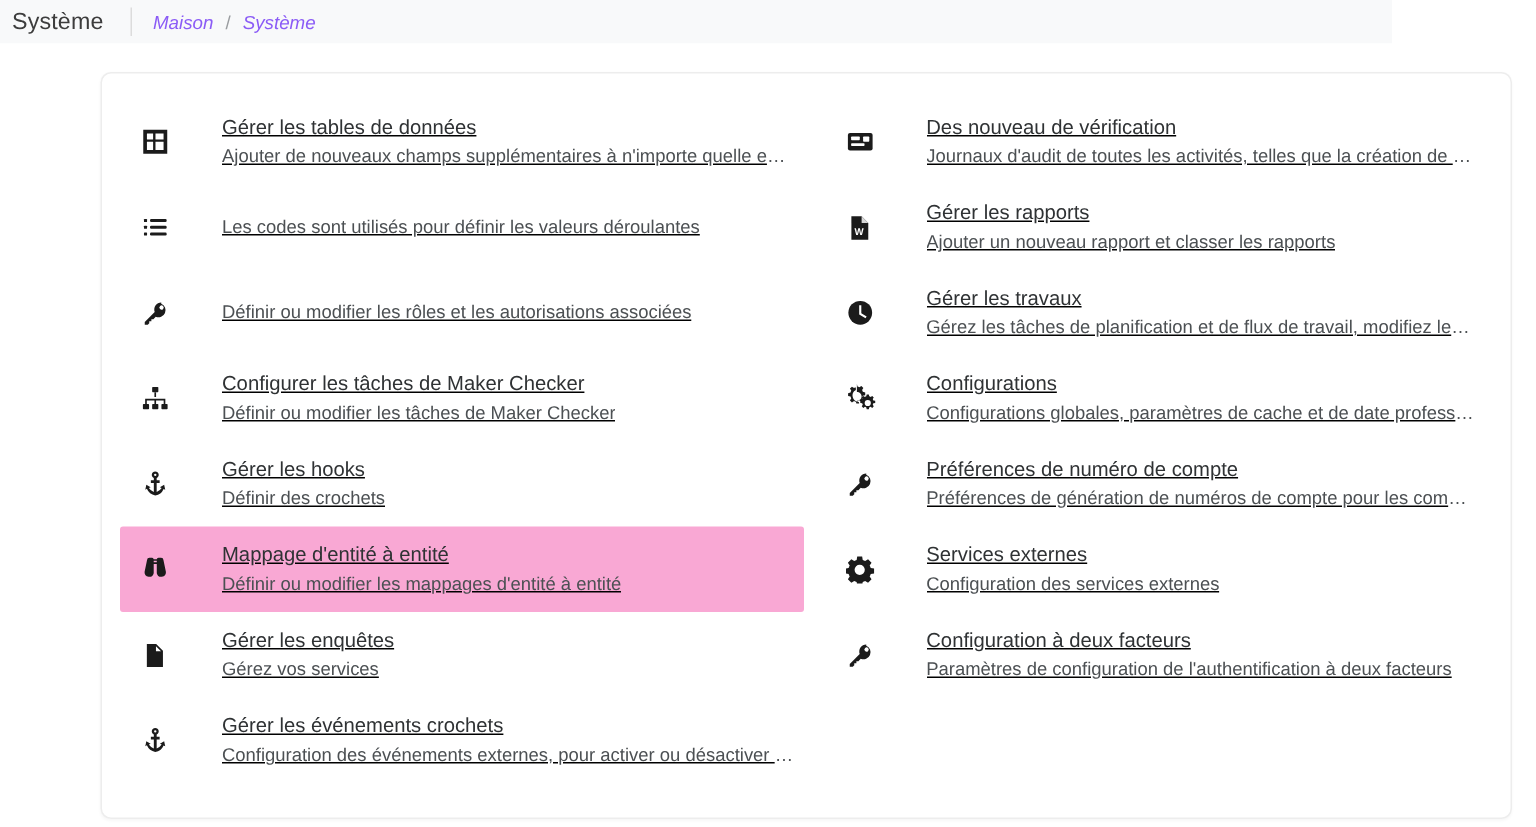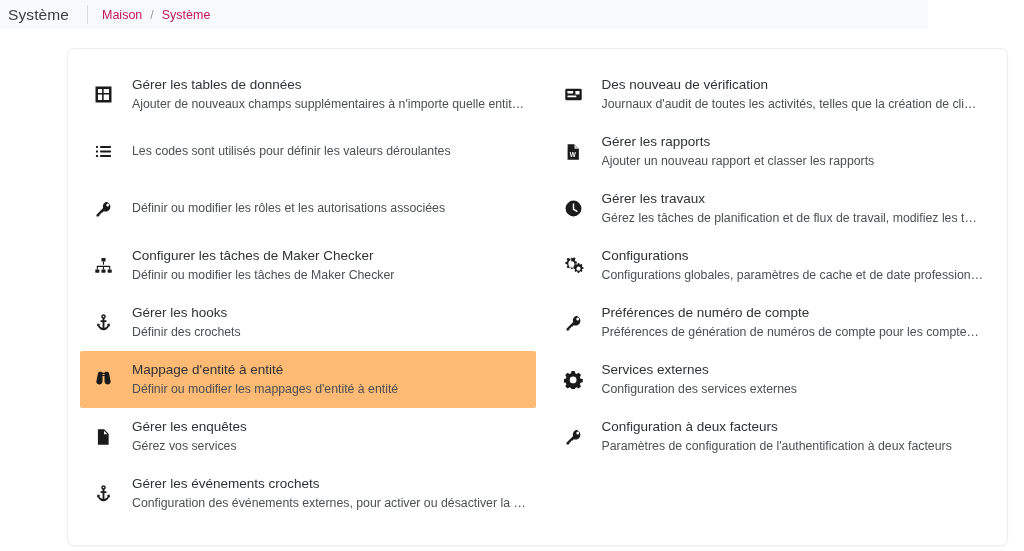--- a/index.html
+++ b/index.html
@@ -35,21 +35,21 @@
     margin: 0 14px 0 18px;
   }
   .breadcrumb {
     display: flex;
     align-items: center;
     font-size: 12.5px;
     color: #55595c;
     gap: 8px;
     white-space: nowrap;
   }
-  .breadcrumb .crumb { color: #be185d; }
+  .breadcrumb .crumb { color: #8b5cf6; font-style: italic; }
   .breadcrumb .sep { color: #9a9da0; }
 
   
   .page-body {
     width: 1024px;
     height: 522px;
     background: #ffffff;
     padding: 19px 16px 5px 67px;
   }
   .content-card {
@@ -72,25 +72,26 @@
   .col-left  { padding-left: 12px; padding-right: 2px; }
   .col-right { padding-left: 12px; padding-right: 18px; }
 
   
   .menu-item {
     display: flex;
     align-items: center;
     height: 57px;
     min-height: 57px;
     padding: 0 6px 0 12px;
-    gap: 0;
+    gap: 16px;
     cursor: pointer;
     border-radius: 2px;
-  }
-  .menu-item.highlighted { background: #fdba74; }
+    text-decoration: underline;
+  }
+  .menu-item.highlighted { background: #f9a8d4; }
   .mi-icon {
     width: 40px;
     min-width: 40px;
     display: flex;
     align-items: center;
     justify-content: flex-start;
     color: #1b1b1b;
     padding-left: 2px;
   }
   .mi-icon svg { display: block; }

